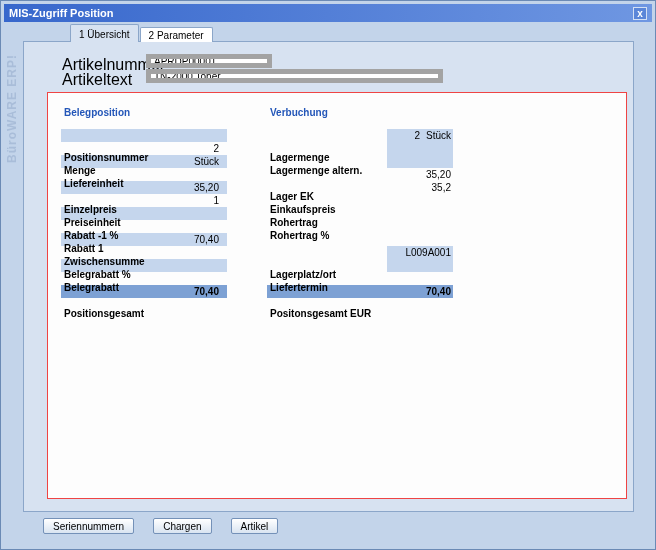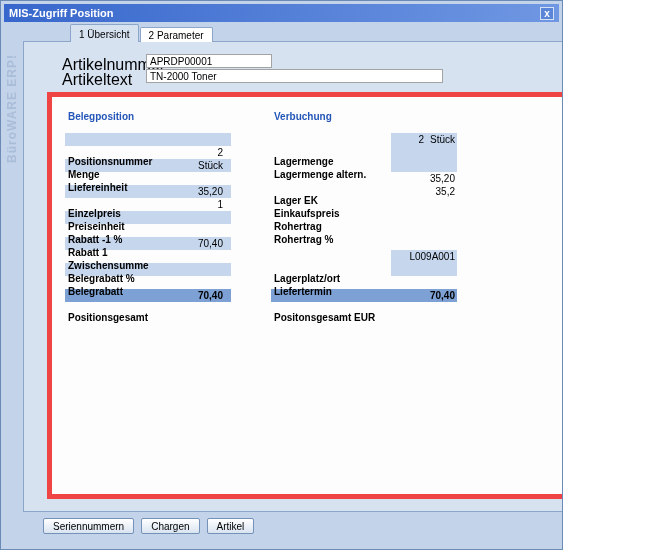--- a/index.html
+++ b/index.html
@@ -1,18 +1,18 @@
 <!DOCTYPE html>
 <html style="--highlight: #c5d6ed; --total_bar: #7da1d4; --header_text: #2356b8; --titlebar_from: #3767cc; --titlebar_to: #6f97e2; --panel_bg: #d7e2f1; --window_bg: #c3d4ea;"><head>
 <meta charset="utf-8">
 <style>
   * { margin:0; padding:0; box-sizing:border-box; }
   html,body { background:#ffffff; font-family:"Liberation Sans", sans-serif; }
   .window{
-    position:relative; width:563px; height:550px;
+    position:relative; width:656px; height:550px;
     background:var(--window_bg,#c3d4ea);
     border:1px solid #6b8ab5;
     overflow:hidden;
     font-size:10px; color:#000;
   }
   .titlebar{
     position:absolute; left:3px; top:3px; right:3px; height:18px;
     background:linear-gradient(to right, var(--titlebar_from,#3767cc), var(--titlebar_to,#6f97e2));
     display:flex; align-items:center; padding:0 5px;
   }
@@ -42,48 +42,48 @@
   }
   .content-panel{
     position:absolute; left:22px; top:40px; width:611px; height:471px;
     background:var(--panel_bg,#d7e2f1);
     border:1px solid #8ba6c9;
     z-index:1;
   }
   .hf-label{ position:absolute; left:38px; font-size:16px; }
   .hf-input{
     position:absolute; left:122px; height:14px;
-    border:1px solid #a3a3a3; background:#fff;
+    border:5px solid #a3a3a3; background:#fff;
     font-family:"Liberation Sans",sans-serif; font-size:10px; padding:0 3px;
   }
   .hf1-label{ top:14px; } .hf2-label{ top:29px; }
   .hf1-input{ top:12px; width:126px; } .hf2-input{ top:27px; width:297px; }
   .main-panel{
     position:absolute; left:23px; top:50px; width:580px; height:407px;
-    background:#fdfdfd; border:5px solid #ef4444;
+    background:#fdfdfd; border:1px solid #ef4444;
   }
   .col-left{ position:absolute; left:13px; top:14px; width:166px; }
   .col-right{ position:absolute; left:219px; top:14px; width:186px; }
   .col-header{
     font-size:10px; font-weight:bold; color:var(--header_text,#2356b8);
     height:16px; margin-bottom:6px; padding-left:3px;
   }
   .prow{ height:13px; display:flex; align-items:center; font-size:10px; line-height:13px; white-space:nowrap; }
   .prow .plbl{ font-weight:bold; flex:1; padding-left:3px;margin-top:44px; }
   .left .pval{ text-align:right; padding-right:8px; }
   .left.hl{ background:var(--highlight,#c5d6ed); }
   .total{ background:var(--total_bar,#7da1d4); }
   .total .plbl, .total .pval, .total .pnum{ font-weight:bold; }
   .spacer{ background:transparent !important; }
   .pvalbox{ width:66px; height:13px; display:flex; align-items:center; }
   .pvalbox.hl{ background:var(--highlight,#c5d6ed); }
   .pnum{ flex:1; text-align:right; padding-right:2px; }
   .punit{ padding-left:4px; padding-right:2px; }
   .right.total .pval{ text-align:right; padding-right:2px; }
-  .button-bar{ position:absolute; left:42px; top:517px; display:flex; gap:7px; }
+  .button-bar{ position:absolute; left:42px; top:517px; display:flex; gap:19px; }
   .xp-button{
     font-family:"Liberation Sans",sans-serif; font-size:10px;
     padding:1px 9px; height:16px;
     background:linear-gradient(#ffffff,#d9e4f1);
     border:1px solid #7491b8; border-radius:2px; cursor:default;
   }
 </style>
 </head>
 <body>
 

